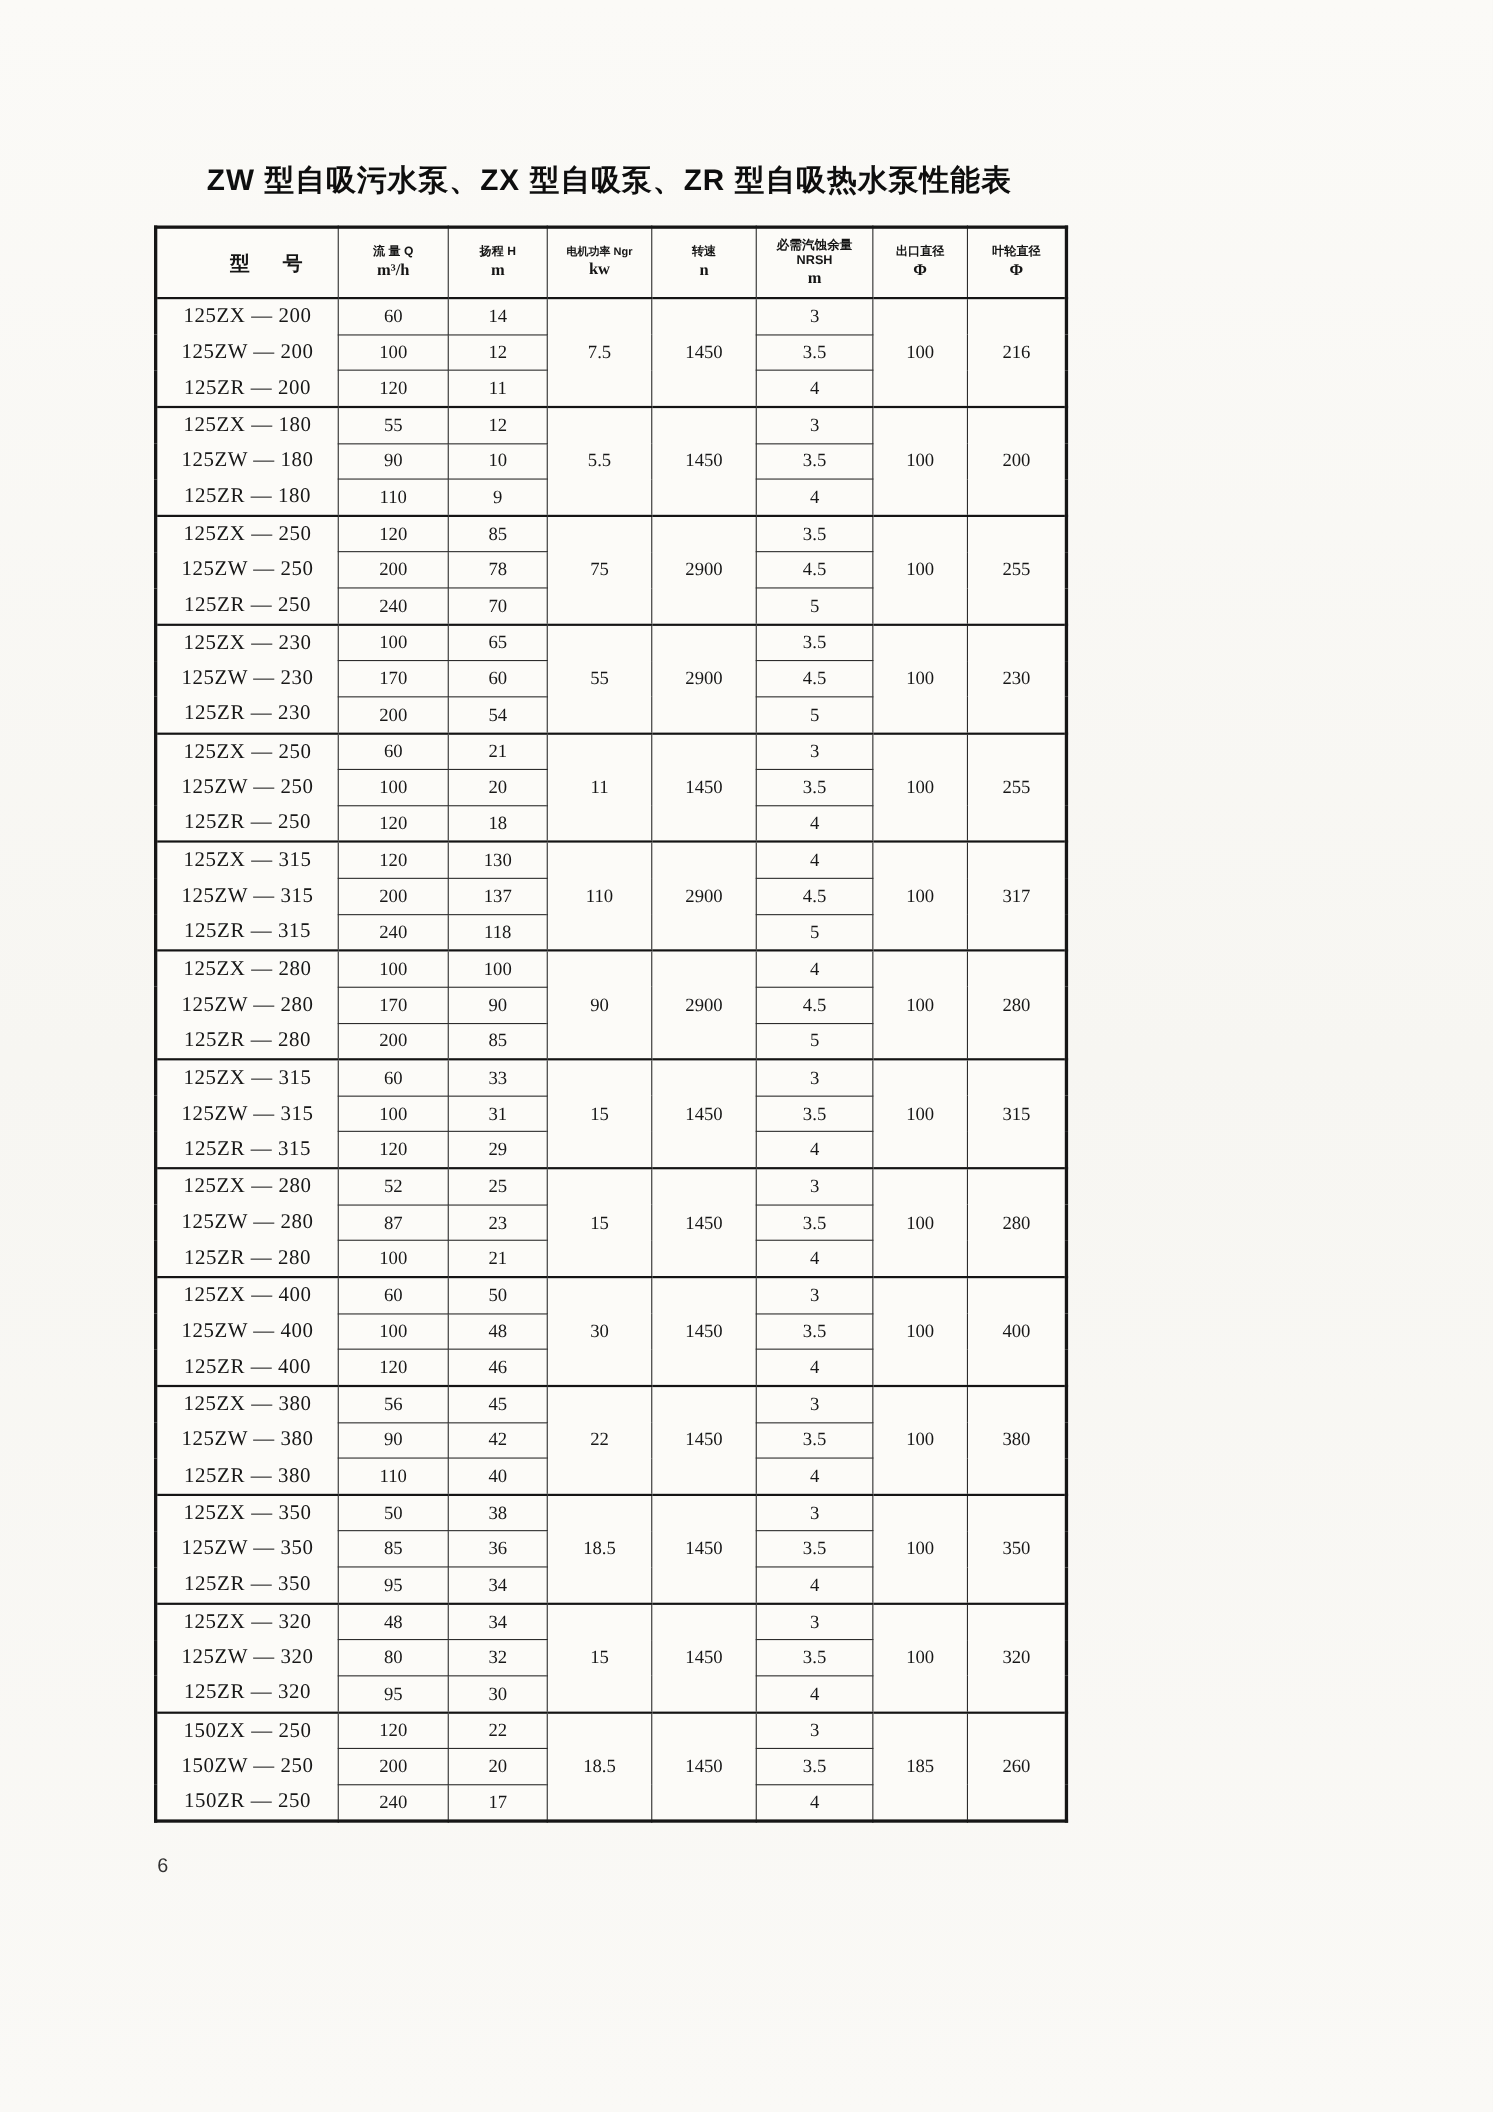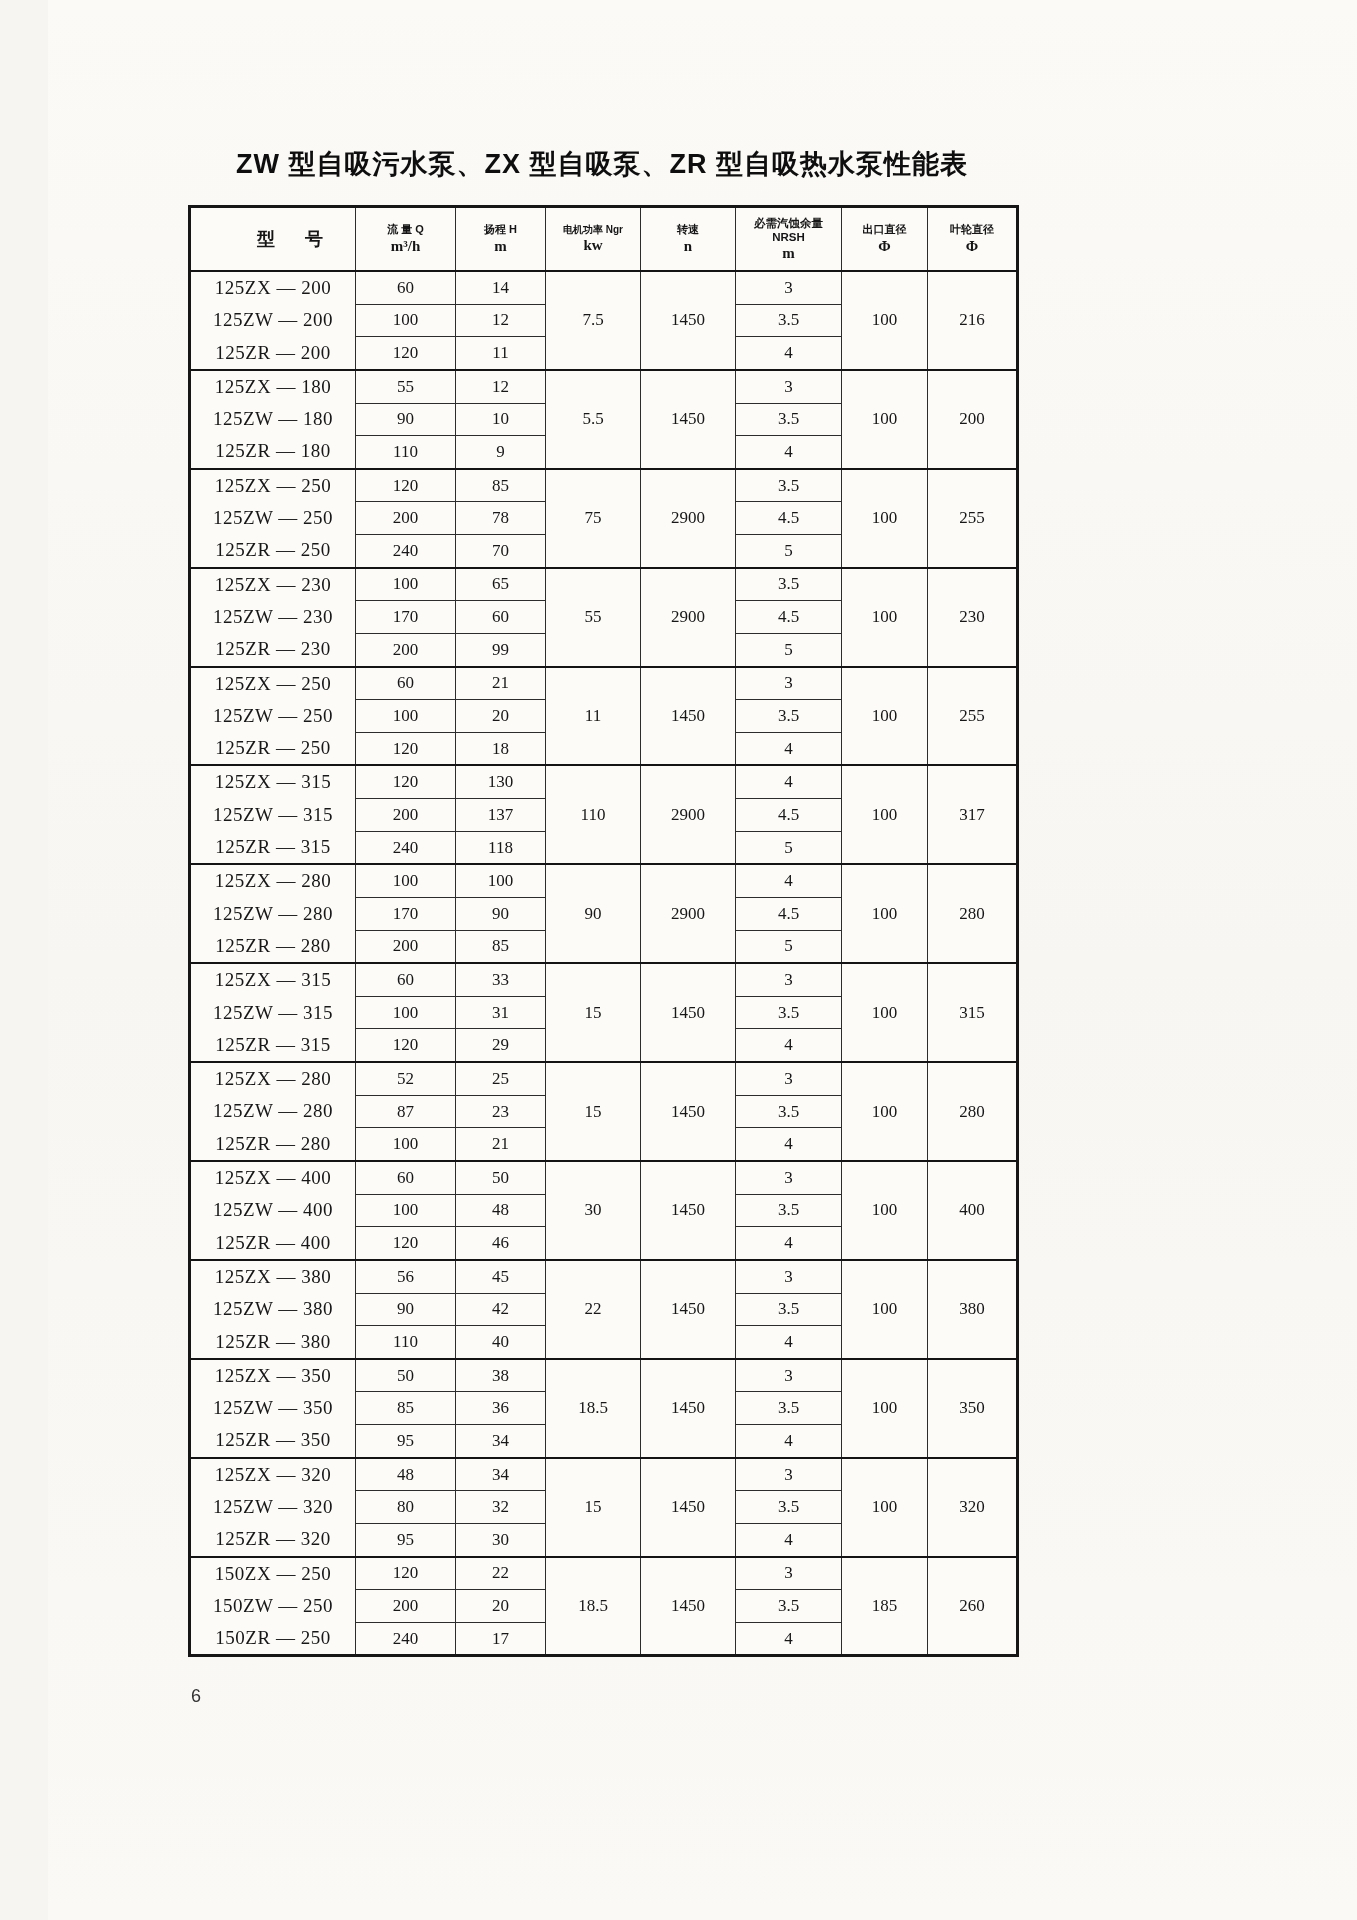--- a/index.html
+++ b/index.html
@@ -7,21 +7,20 @@
     width: 1357px; height: 1920px;
     background: #f6f5f1;
     font-family: "Liberation Serif", serif;
     color: #1b1b1b;
     position: relative;
     overflow: hidden;
   }
   .page {
     position: absolute; inset: 0;
     background: linear-gradient(180deg, #fbfaf7 0%, #f7f6f2 50%, #faf9f6 100%);
-    margin-left: 48px;
   }
   .doc-title {
     position: absolute;
     left: 140px; top: 146px; width: 828px;
     text-align: center;
     font-family: "Liberation Sans", sans-serif;
     font-weight: bold;
     font-size: 27px;
     letter-spacing: 1px;
     color: #0e0e0e;
@@ -216,21 +215,21 @@
           <td rowspan="3">100</td>
           <td rowspan="3">230</td>
         </tr>
         <tr>
           <td>170</td>
           <td>60</td>
           <td>4.5</td>
         </tr>
         <tr>
           <td>200</td>
-          <td>99</td>
+          <td>54</td>
           <td>5</td>
         </tr>
         <tr class="block-start">
           <td rowspan="3" class="model">125ZX — 250
 125ZW — 250
 125ZR — 250</td>
           <td>60</td>
           <td>21</td>
           <td rowspan="3">11</td>
           <td rowspan="3">1450</td>

